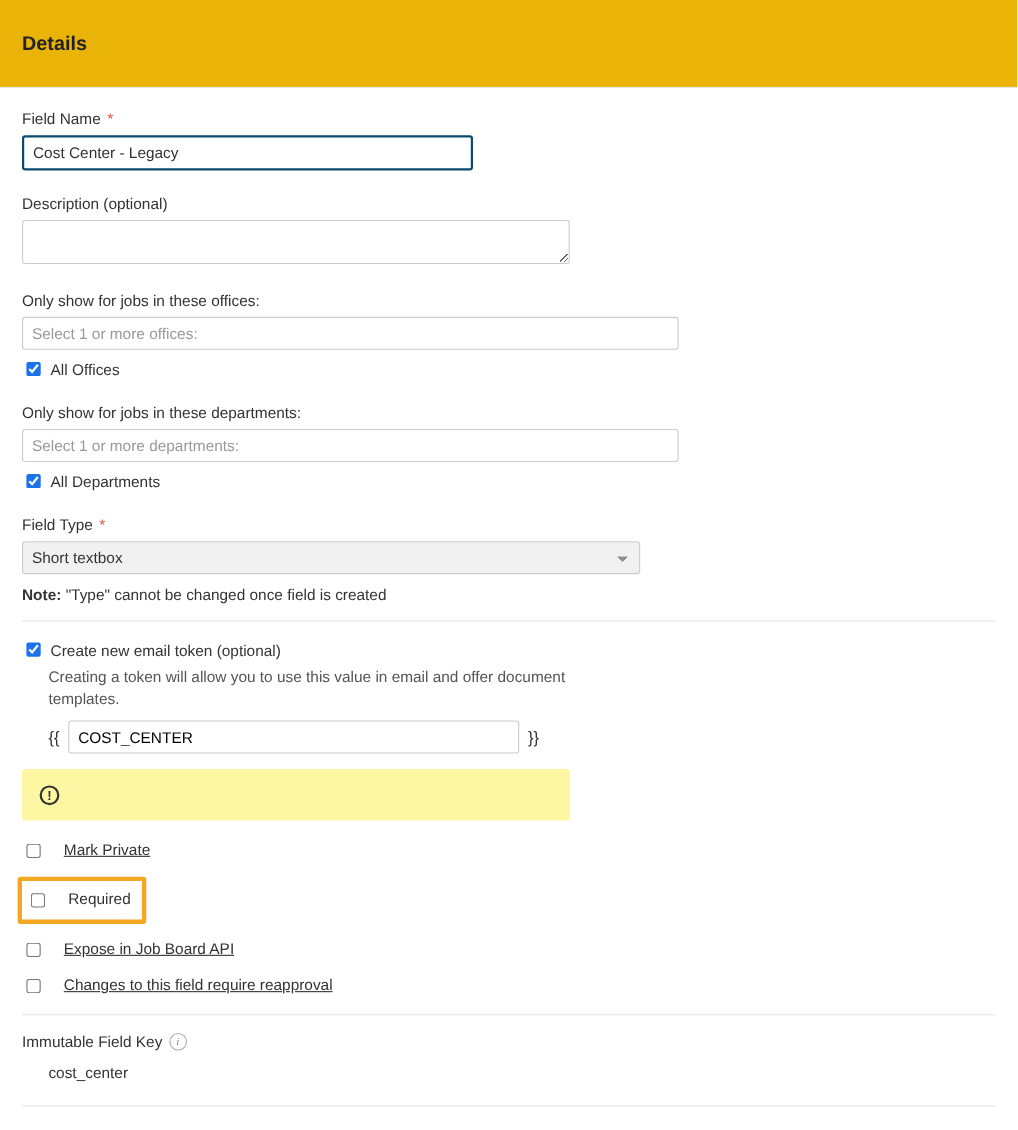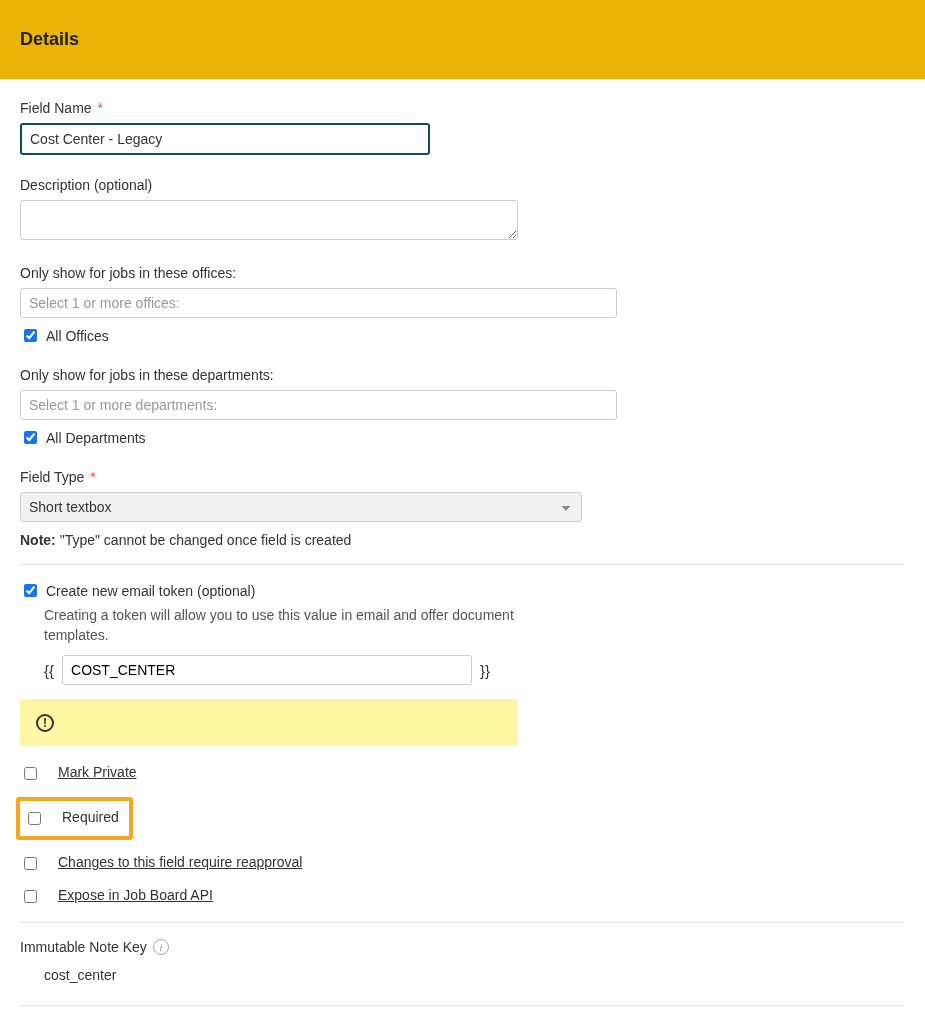--- a/index.html
+++ b/index.html
@@ -261,34 +261,34 @@
       <span>Mark Private</span>
     </div>
 
     <div class="highlight-box">
       <input type="checkbox" style="">
       <span>Required</span>
     </div>
 
     <div class="opt-row">
       <input type="checkbox" style="">
+      <span>Expose in Job Board API</span>
+    </div>
+
+    <div class="opt-row">
+      <input type="checkbox" style="">
       <span>Changes to this field require reapproval</span>
     </div>
-
-    <div class="opt-row">
-      <input type="checkbox" style="">
-      <span>Expose in Job Board API</span>
-    </div>
   </div>
 
   <hr class="divider">
 
   <div class="field-group">
     <div class="immutable-row">
-      <span>Immutable Note Key</span>
+      <span>Immutable Field Key</span>
       <span class="info-icon">i</span>
     </div>
     <div class="immutable-val">cost_center</div>
   </div>
 
   <hr class="divider">
 
 </div>
 
 </body></html>

